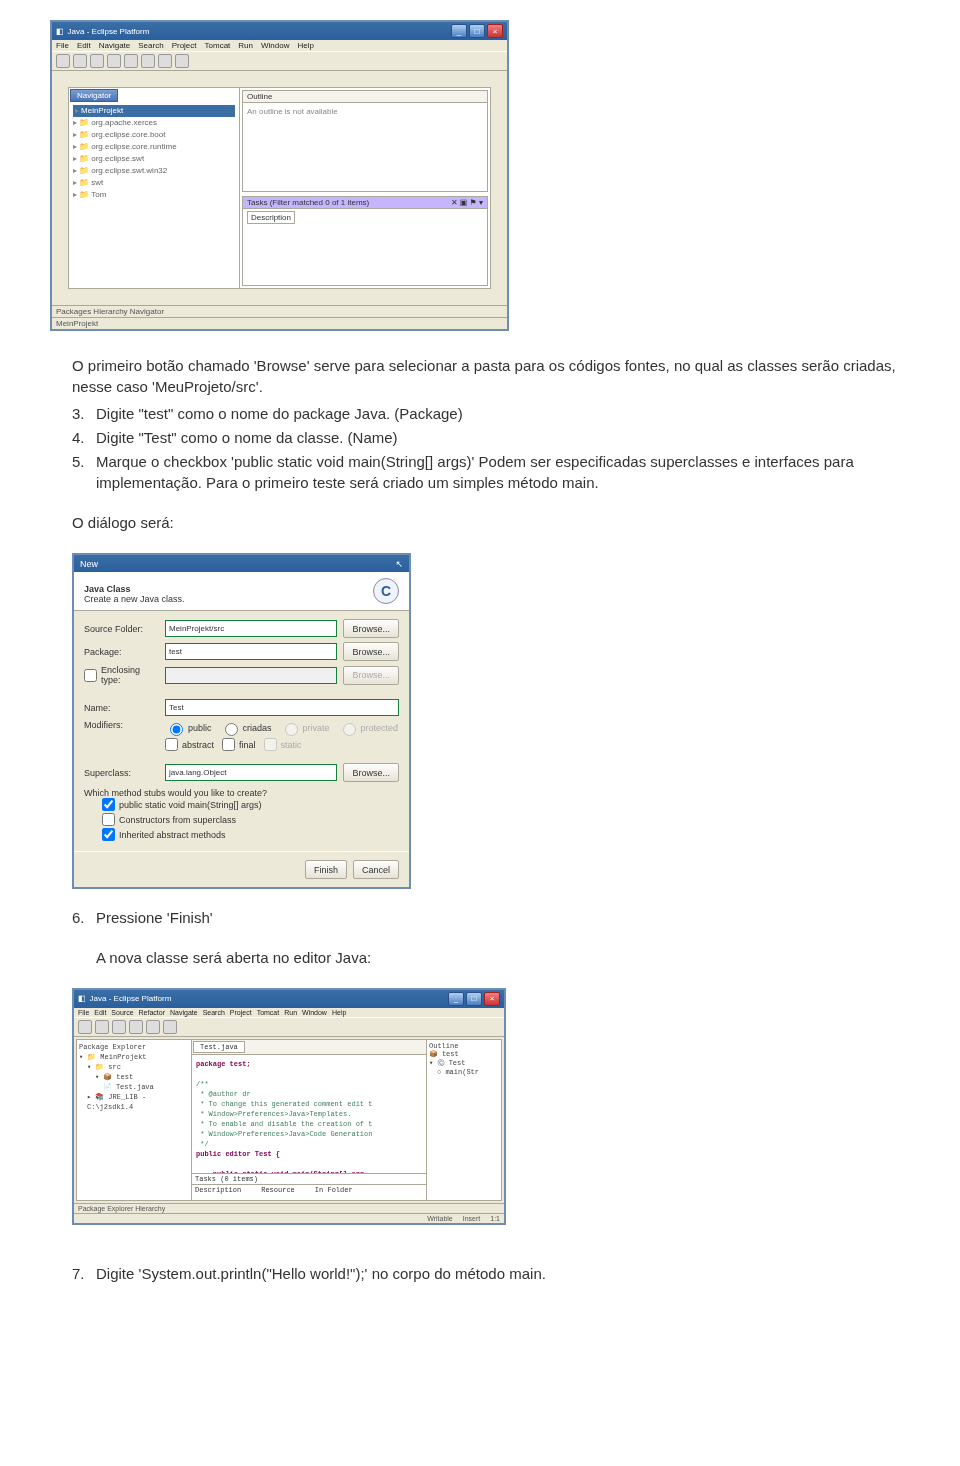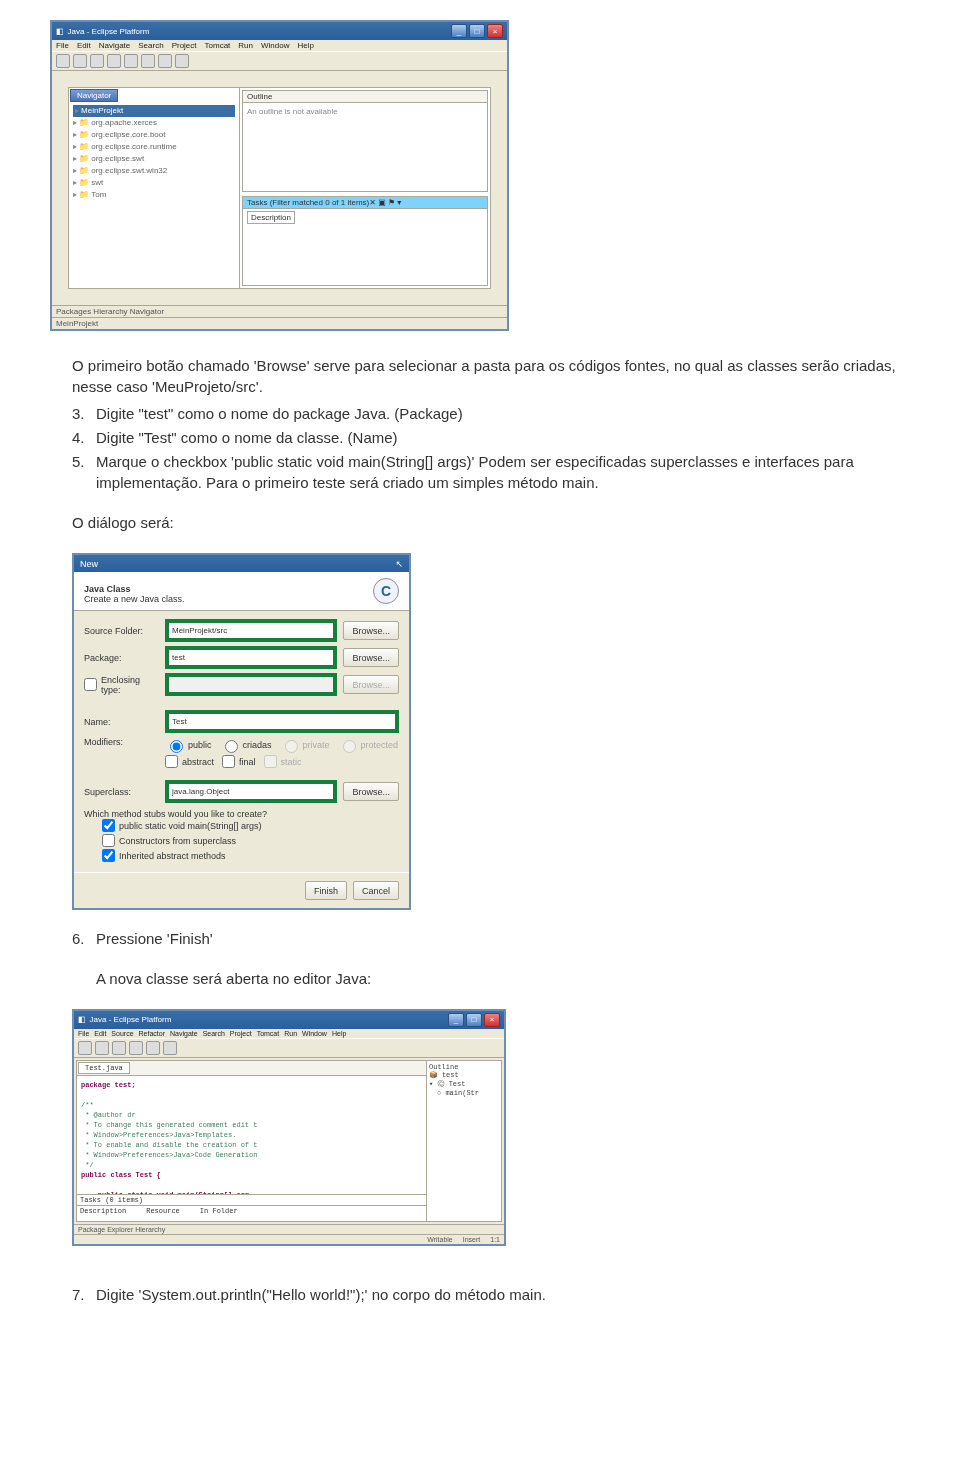--- a/index.html
+++ b/index.html
@@ -65,21 +65,21 @@
   .nav-item.sel { background:#3a6ea5; color:#fff; padding:0 2px;}
   .right-col { flex:1; display:flex; flex-direction:column;}
   .outline-pane {
     height:100px; border-bottom:1px solid #aca899; background:#fff; margin:2px; border:1px solid #aca899;
   }
   .outline-head { padding:1px 4px; font-size:8px; background:#f5f3ec; border-bottom:1px solid #aca899; color:#333;}
   .outline-body { padding:4px; font-size:8px; color:#888;}
   .tasks-pane {
     flex:1; background:#fff; margin:2px; border:1px solid #aca899;
   }
-  .tasks-head { padding:1px 4px; font-size:8px; background:#7dd3fc; border-bottom:1px solid #aca899; color:#333; display:flex; justify-content:flex-start;}
+  .tasks-head { padding:1px 4px; font-size:8px; background:#c4b5fd; border-bottom:1px solid #aca899; color:#333; display:flex; justify-content:space-between;}
   .tasks-tab { font-size:8px; padding:1px 3px; border:1px solid #aca899; background:#fff; display:inline-block;}
   .statusbar { font-size:8px; padding:1px 4px; background:#ece9d8; border-top:1px solid #aca899; color:#555;}
 
   
   .body-text { max-width: 860px; margin: 0 0 6px 32px; color:#333; font-size:15px; line-height:1.4;}
   .list { margin:0 0 18px 32px; padding:0; font-size:15px; color:#333; line-height:1.45;}
   .list-row { display:flex; margin-bottom:2px;}
   .list-num { width:24px; flex-shrink:0;}
   .list-txt { flex:1; max-width:820px;}
   .gap { height:14px;}
@@ -106,21 +106,21 @@
   }
   .dlg-banner .txt { font-size:9px; color:#333;}
   .dlg-banner .bigC {
     width:24px;height:24px;border-radius:50%;background:#f0f4fa;border:1px solid #88a;
     display:flex;align-items:center;justify-content:center;color:#2a5f9e;font-weight:bold;font-size:14px;
   }
   .dlg-body { padding:8px 10px; }
   .form-row { display:flex; align-items:center; margin-bottom:4px; gap:6px;}
   .form-lbl { width:75px; font-size:9px; color:#333;}
   .form-input {
-    flex:1; height:15px; border:4px solid #15803d; background:#fff; font-size:8px; padding:0 3px;
+    flex:1; height:15px; border:1px solid #15803d; background:#fff; font-size:8px; padding:0 3px;
     color:#333; display:flex; align-items:center;
   }
   .form-input.disabled { background:#f0f0f0; color:#999;}
   .btn {
     height:17px; padding:0 8px; font-size:9px; border:1px solid #aca899;
     background: linear-gradient(#fdfdfd,#e6e3d6);
     border-radius:2px; display:flex; align-items:center; color:#333;
   }
   .btn.disabled { color:#aaa;}
   .chk { display:flex; align-items:center; gap:4px; font-size:9px;}
@@ -426,34 +426,42 @@
   </div>
   <div class="toolbar">
     <div class="tb-icon"></div>
     <div class="tb-icon"></div>
     <div class="tb-icon"></div>
     <div class="tb-icon"></div>
     <div class="tb-icon"></div>
     <div class="tb-icon"></div>
   </div>
   <div class="editor-body">
+    <div class="pkg-explorer">
+      <div style="font-size:7px;">Package Explorer</div>
+      <div>▾ 📁 <span>MeinProjekt</span></div>
+      <div style="padding-left:8px;">▾ 📁 <span>src</span></div>
+      <div style="padding-left:16px;">▾ 📦 <span>test</span></div>
+      <div style="padding-left:24px;">📄 <span>Test.java</span></div>
+      <div style="padding-left:8px;">▸ 📚 <span>JRE_LIB - C:\j2sdk1.4</span></div>
+    </div>
     <div class="code-area">
       <div class="editor-tabs">
         <div class="editor-tab">Test.java</div>
       </div>
       <div class="code-pane"><span class="kw-pkg">package test;</span>
 
 <span class="kw-cmt">/**</span>
 <span class="kw-cmt"> * @author dr</span>
 <span class="kw-cmt"> * To change this generated comment edit t</span>
 <span class="kw-cmt"> * Window&gt;Preferences&gt;Java&gt;Templates.</span>
 <span class="kw-cmt"> * To enable and disable the creation of t</span>
 <span class="kw-cmt"> * Window&gt;Preferences&gt;Java&gt;Code Generation</span>
 <span class="kw-cmt"> */</span>
-<span class="kw-cls">public class Test {</span>
+<span class="kw-cls">public editor Test {</span>
 
 <span class="kw-cls">    public static void main(String[] arg</span>
 
 </div>
       <div class="bottom-pane">
         <div style="padding:1px 3px;font-size:7px;border-bottom:1px solid #aca899;">Tasks (0 items)</div>
         <div style="padding:1px 3px;font-size:7px;display:flex;gap:20px;">
           <span>Description</span>
           <span>Resource</span>
           <span>In Folder</span>

